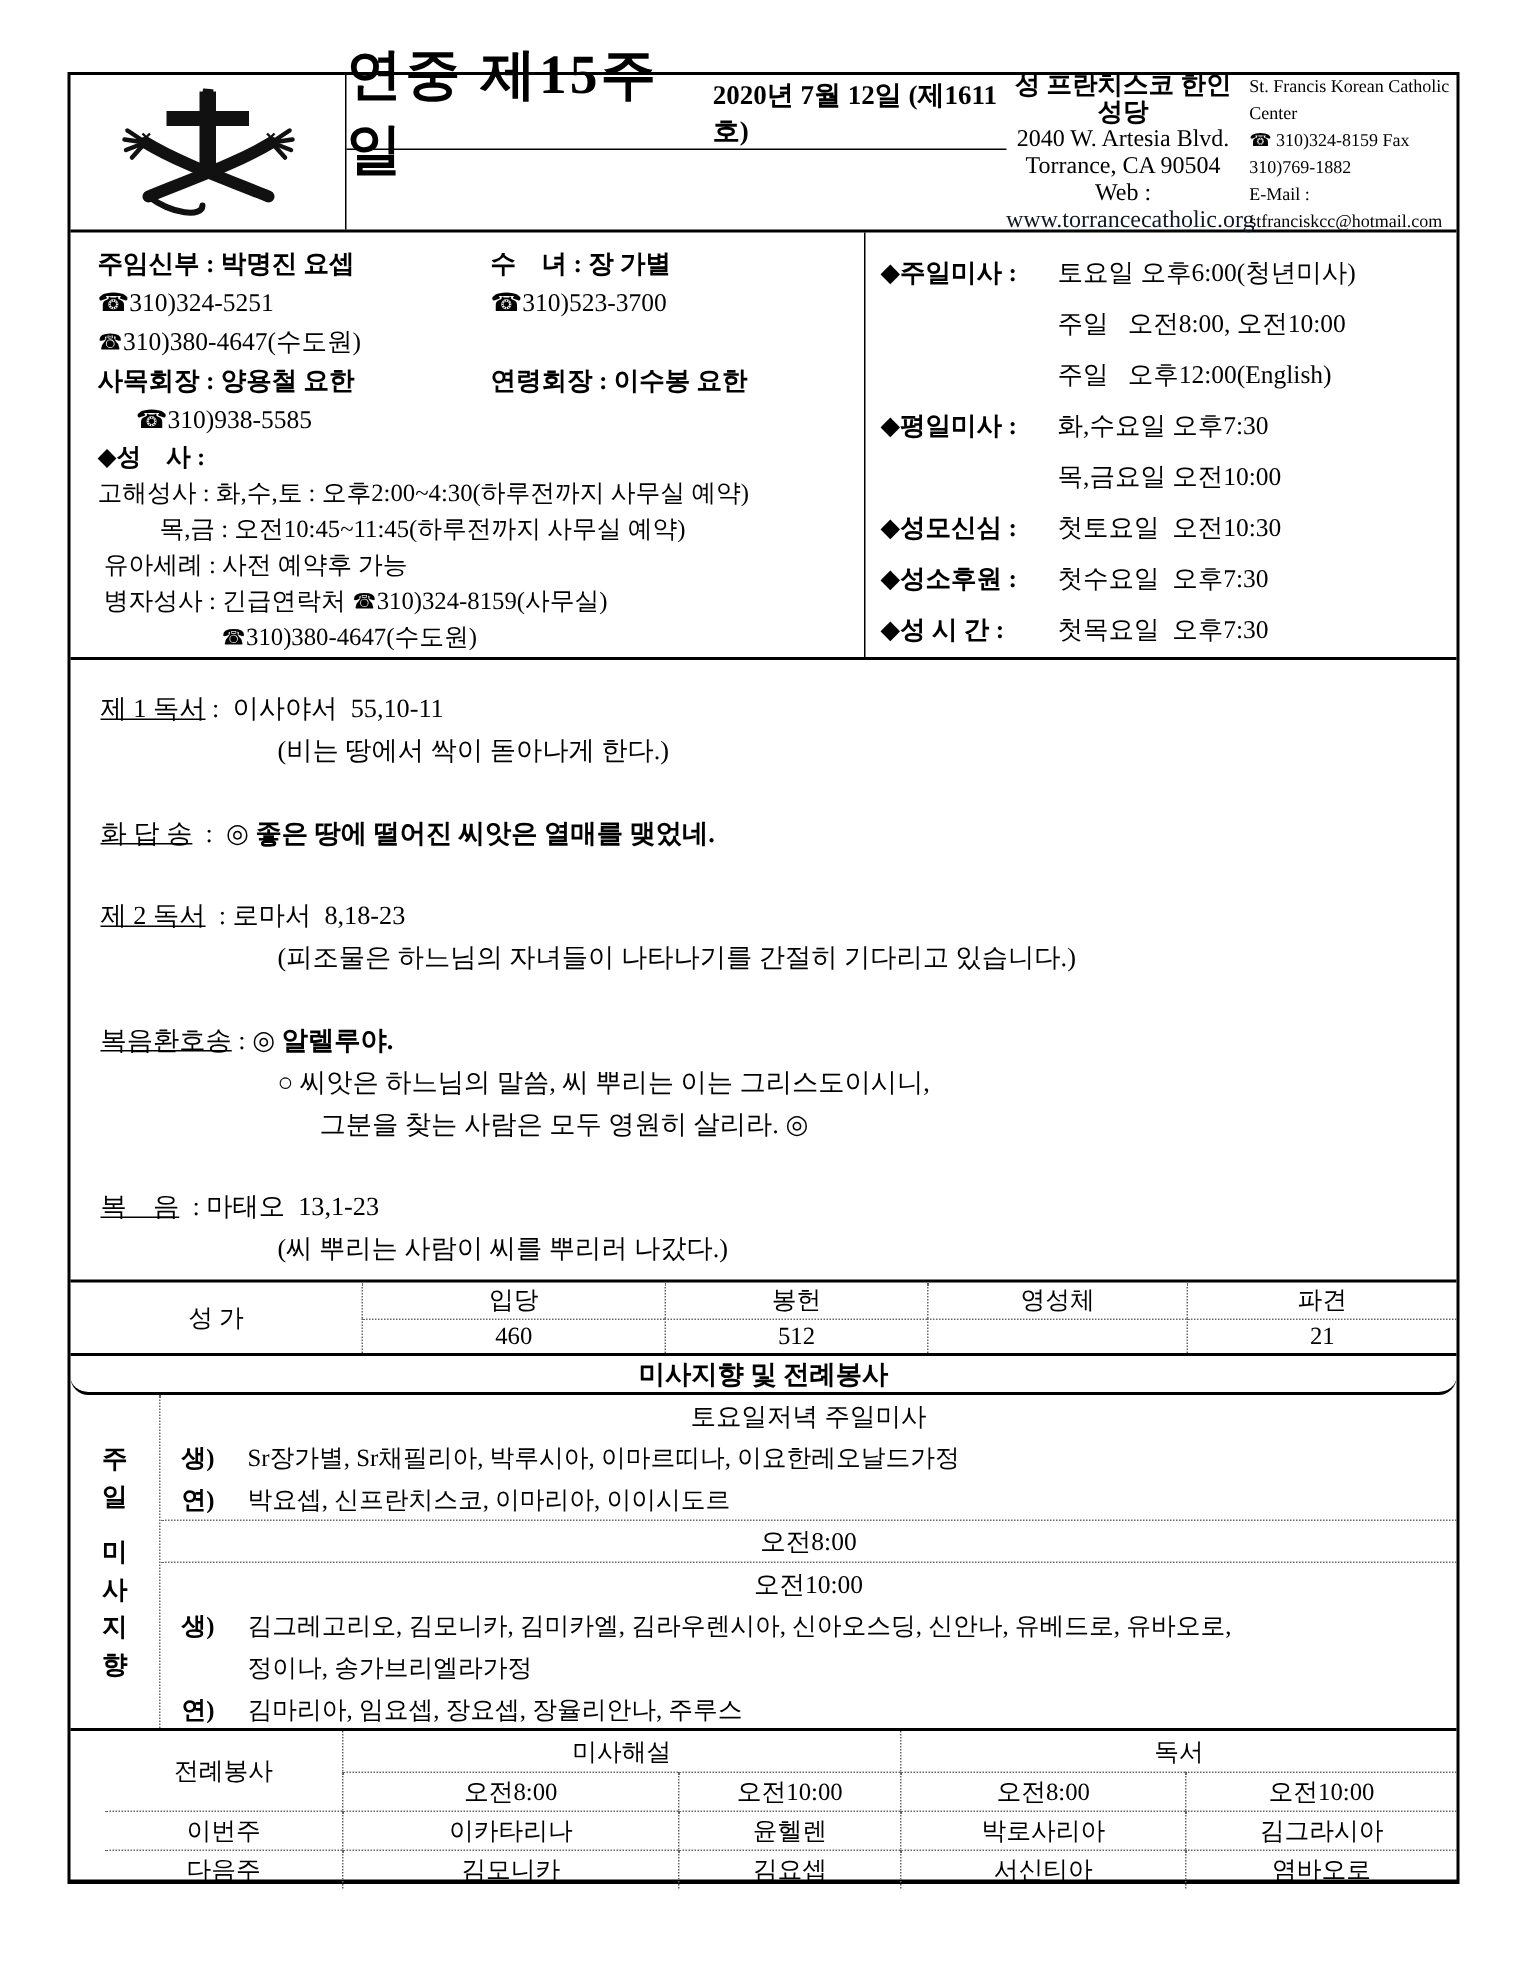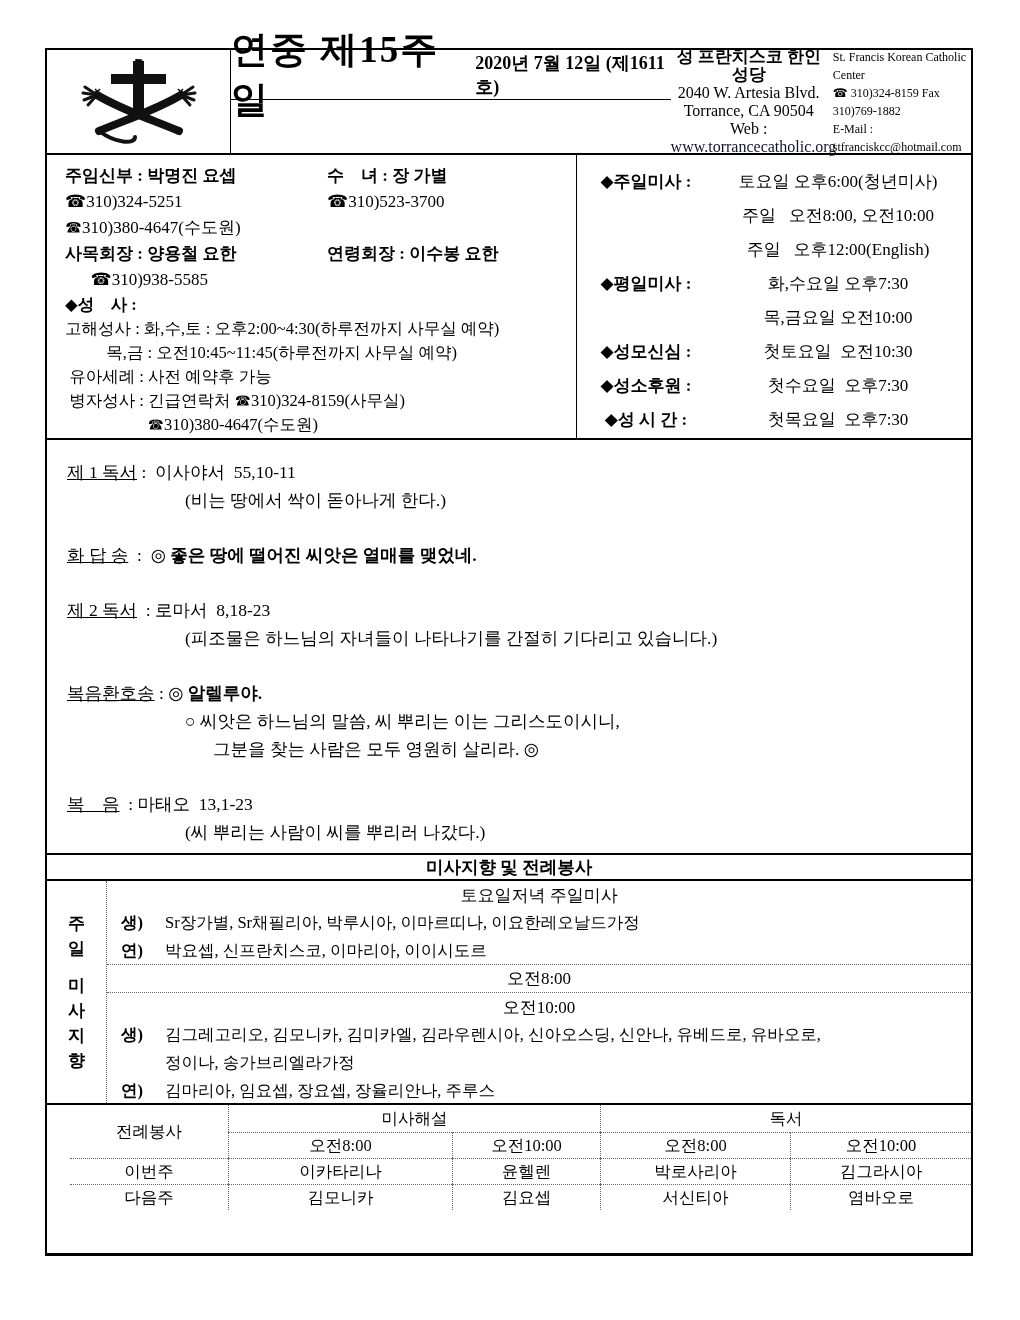--- a/index.html
+++ b/index.html
@@ -28,21 +28,21 @@
   
   .info{display:flex;height:285px;border-bottom:2px solid #000;box-sizing:border-box;}
   .info-left{width:530px;border-right:1px solid #000;box-sizing:border-box;
              padding:8px 0 0 18px;font-size:17px;}
   .c-row{display:flex;line-height:26px;}
   .c-row .c1{width:262px;}
   .c-row .c2{flex:1;}
   .bold{font-weight:bold;}
   .sac-line{line-height:24px;font-size:16.5px;}
   .info-right{flex:1;padding:10px 0 0 10px;font-size:17px;}
-  .m-item{line-height:34px;text-align:center;}
+  .m-item{line-height:34px;}
   .m-line{display:flex;}
   .m-label{width:118px;font-weight:bold;}
   .m-cont{flex:1;}
   .m-extra{padding-left:118px;}
 
   
   .readings{height:415px;border-bottom:2px solid #000;box-sizing:border-box;
             padding:18px 0 0 20px;font-size:17.5px;}
   .reading{margin-bottom:27px;line-height:28px;}
   .rlabel{text-decoration:underline;}
@@ -55,21 +55,21 @@
          grid-template-rows:24px 23px;border-bottom:2px solid #000;box-sizing:border-box;
          font-size:16.5px;}
   .hymns div{display:flex;align-items:center;justify-content:center;box-sizing:border-box;}
   .hy-label{grid-row:1/3;}
   .hy-c{border-left:1px dotted #666;}
   .hy-v{border-left:1px dotted #666;border-top:1px dotted #666;}
 
   
   .secbar{height:26px;border-bottom:2px solid #000;box-sizing:border-box;
           display:flex;align-items:center;justify-content:center;
-          font-weight:bold;font-size:17.5px;}
+          font-weight:bold;font-size:17.5px;border-radius:12px;}
 
   
   .intent{display:flex;height:224px;border-bottom:2px solid #000;box-sizing:border-box;}
   .int-side{width:60px;border-right:1px dotted #666;box-sizing:border-box;
             display:flex;flex-direction:column;align-items:center;justify-content:center;
             font-size:17px;font-weight:bold;line-height:25px;}
   .int-side .gap{height:12px;}
   .int-main{flex:1;font-size:16.5px;}
   .int-title{height:28px;display:flex;align-items:center;justify-content:center;
              font-weight:normal;font-size:17px;}
@@ -218,20 +218,31 @@
       <div><span class="rlabel pre">복음환호송</span><span class="pre"> : </span><span class="bold pre">◎ 알렐루야.</span></div>
       <div class="rsub2 pre">○ 씨앗은 하느님의 말씀, 씨 뿌리는 이는 그리스도이시니,</div>
       <div class="rsub3 pre">그분을 찾는 사람은 모두 영원히 살리라. ◎</div>
     </div>
     <div class="reading">
       <div><span class="rlabel pre">복    음</span><span class="pre">  : </span><span class="pre">마태오  13,1-23</span></div>
       <div class="rsub pre">(씨 뿌리는 사람이 씨를 뿌리러 나갔다.)</div>
     </div>
   </div>
 
+  <div class="hymns">
+    <div class="hy-label">성 가</div>
+    <div class="hy-c">입당</div>
+    <div class="hy-c">봉헌</div>
+    <div class="hy-c">영성체</div>
+    <div class="hy-c">파견</div>
+    <div class="hy-v">460</div>
+    <div class="hy-v">512</div>
+    <div class="hy-v"></div>
+    <div class="hy-v">21</div>
+  </div>
 
   <div class="secbar">미사지향 및 전례봉사</div>
 
   <div class="intent">
     <div class="int-side">
       <span>주</span>
       <span>일</span>
       <span class="gap"></span>
       <span>미</span>
       <span>사</span>

